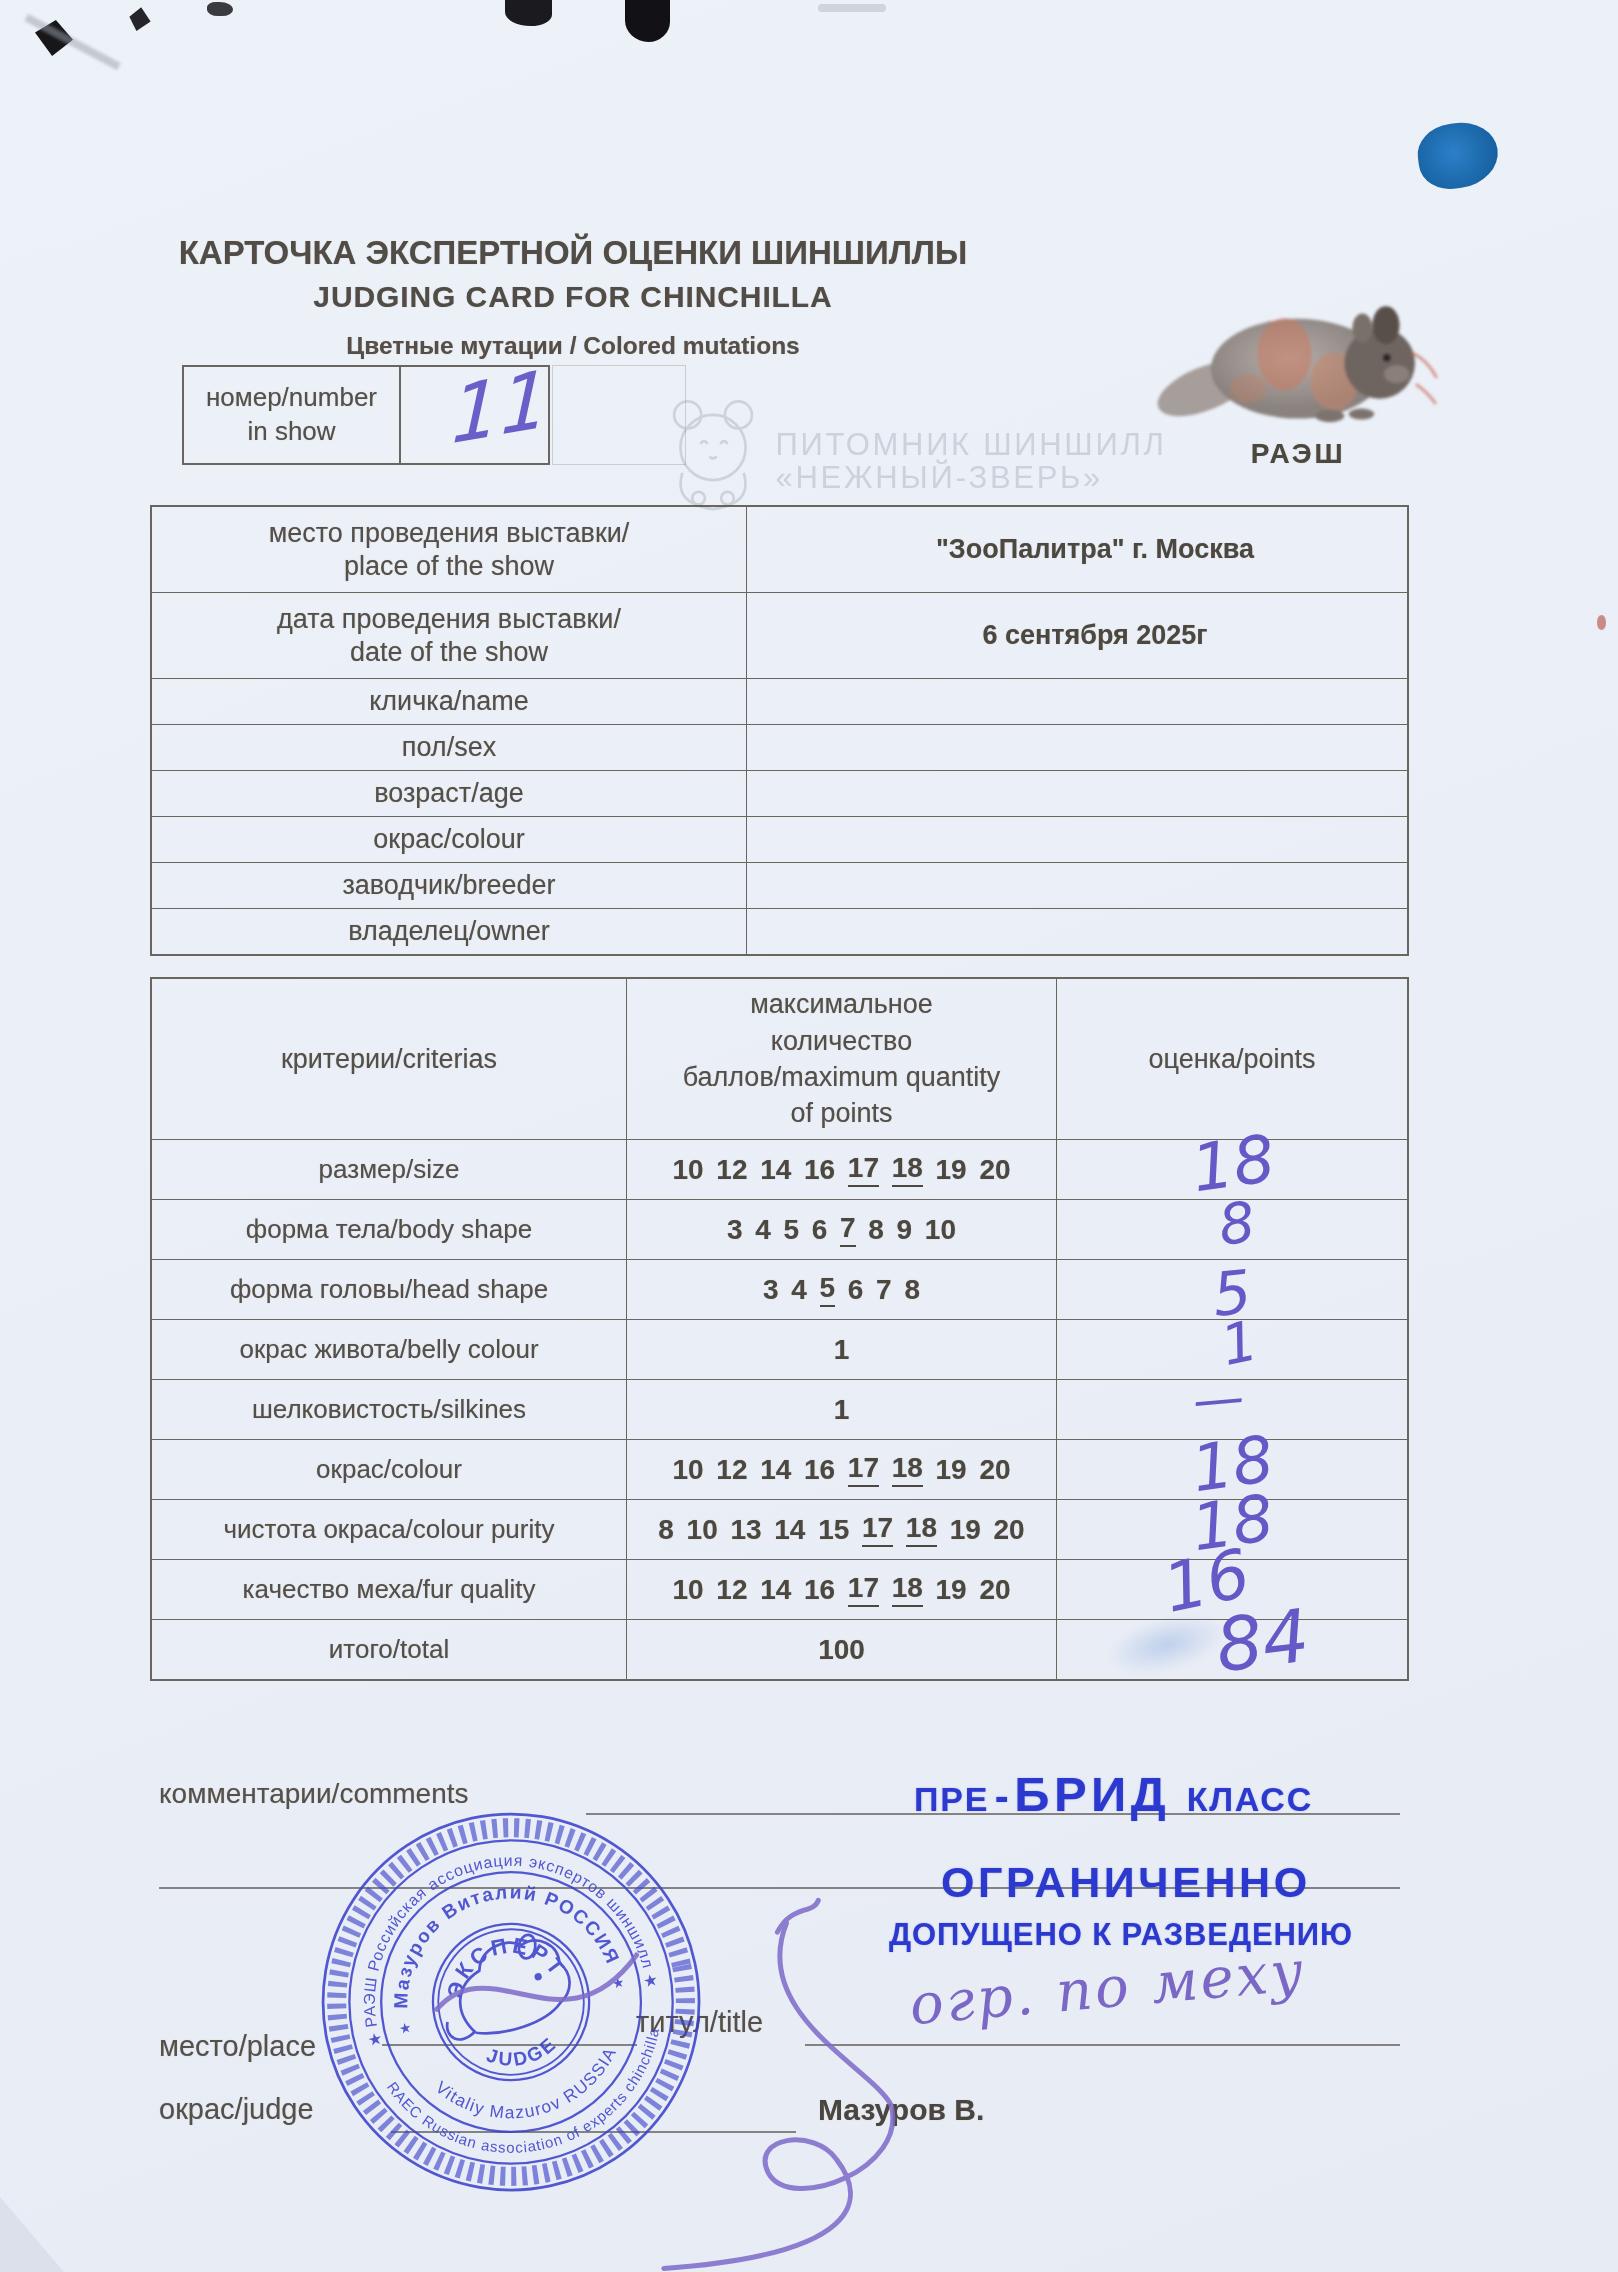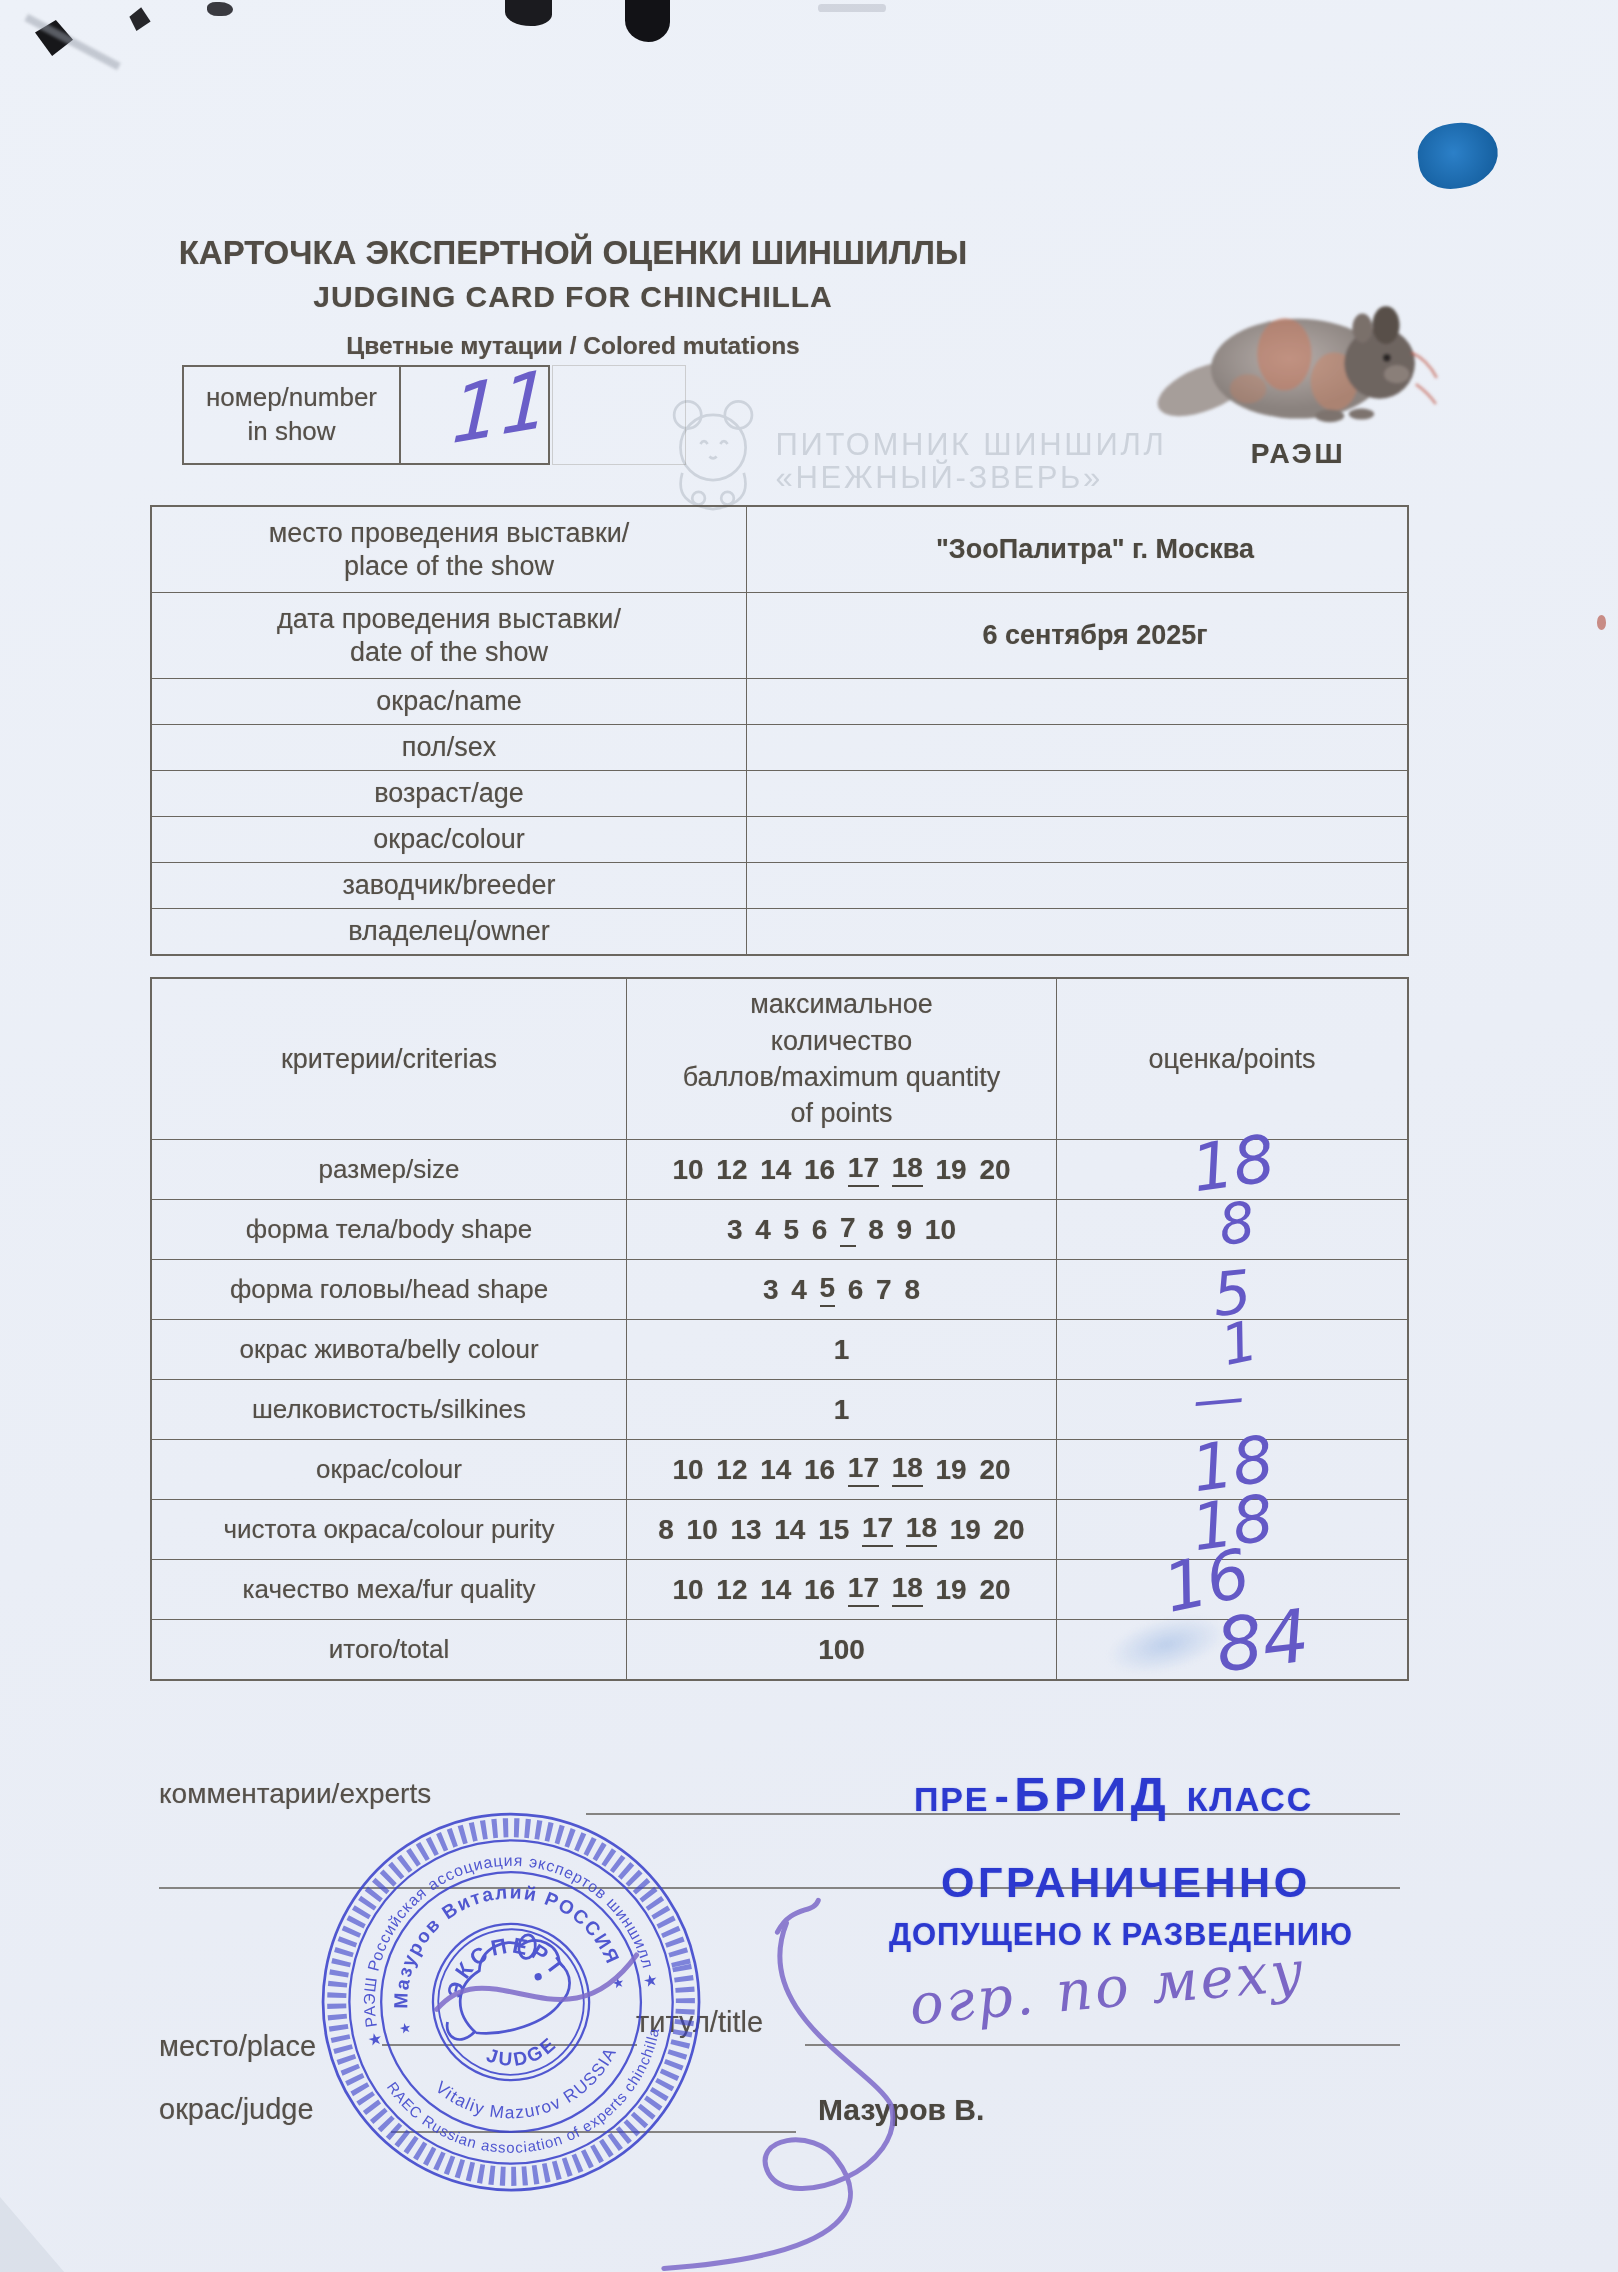--- a/index.html
+++ b/index.html
@@ -196,21 +196,21 @@
       </div>
       <div class="irow tall">
         <div class="il pr">
           <div>дата проведения выставки/</div>
           <div>date of the show</div>
         </div>
         <div class="iv pr">6 сентября 2025г</div>
       </div>
       <div class="irow">
         <div class="il pr">
-          <div>окрас/name</div>
+          <div>кличка/name</div>
         </div>
         <div class="iv pr"></div>
       </div>
       <div class="irow">
         <div class="il pr">
           <div>пол/sex</div>
         </div>
         <div class="iv pr"></div>
       </div>
       <div class="irow">
@@ -367,21 +367,21 @@
             <span class="num">100</span>
           </div>
           <div class="c3">
             <span class="hw hw-r8">84</span>
           </div>
         </div>
       </div>
   </div>
   <div class="smudge"></div>
 
-  <div class="comments-label pr">комментарии/experts</div>
+  <div class="comments-label pr">комментарии/comments</div>
   <div class="line line1"></div>
   <div class="line line2"></div>
 
   <div class="st-class blue">
     <span class="pre">ПРЕ</span>
     <span class="dash">-</span>
     <span class="breed">БРИД</span>
     <span class="klass">КЛАСС</span>
   </div>
   <div class="st-restricted blue">ОГРАНИЧЕННО</div>

